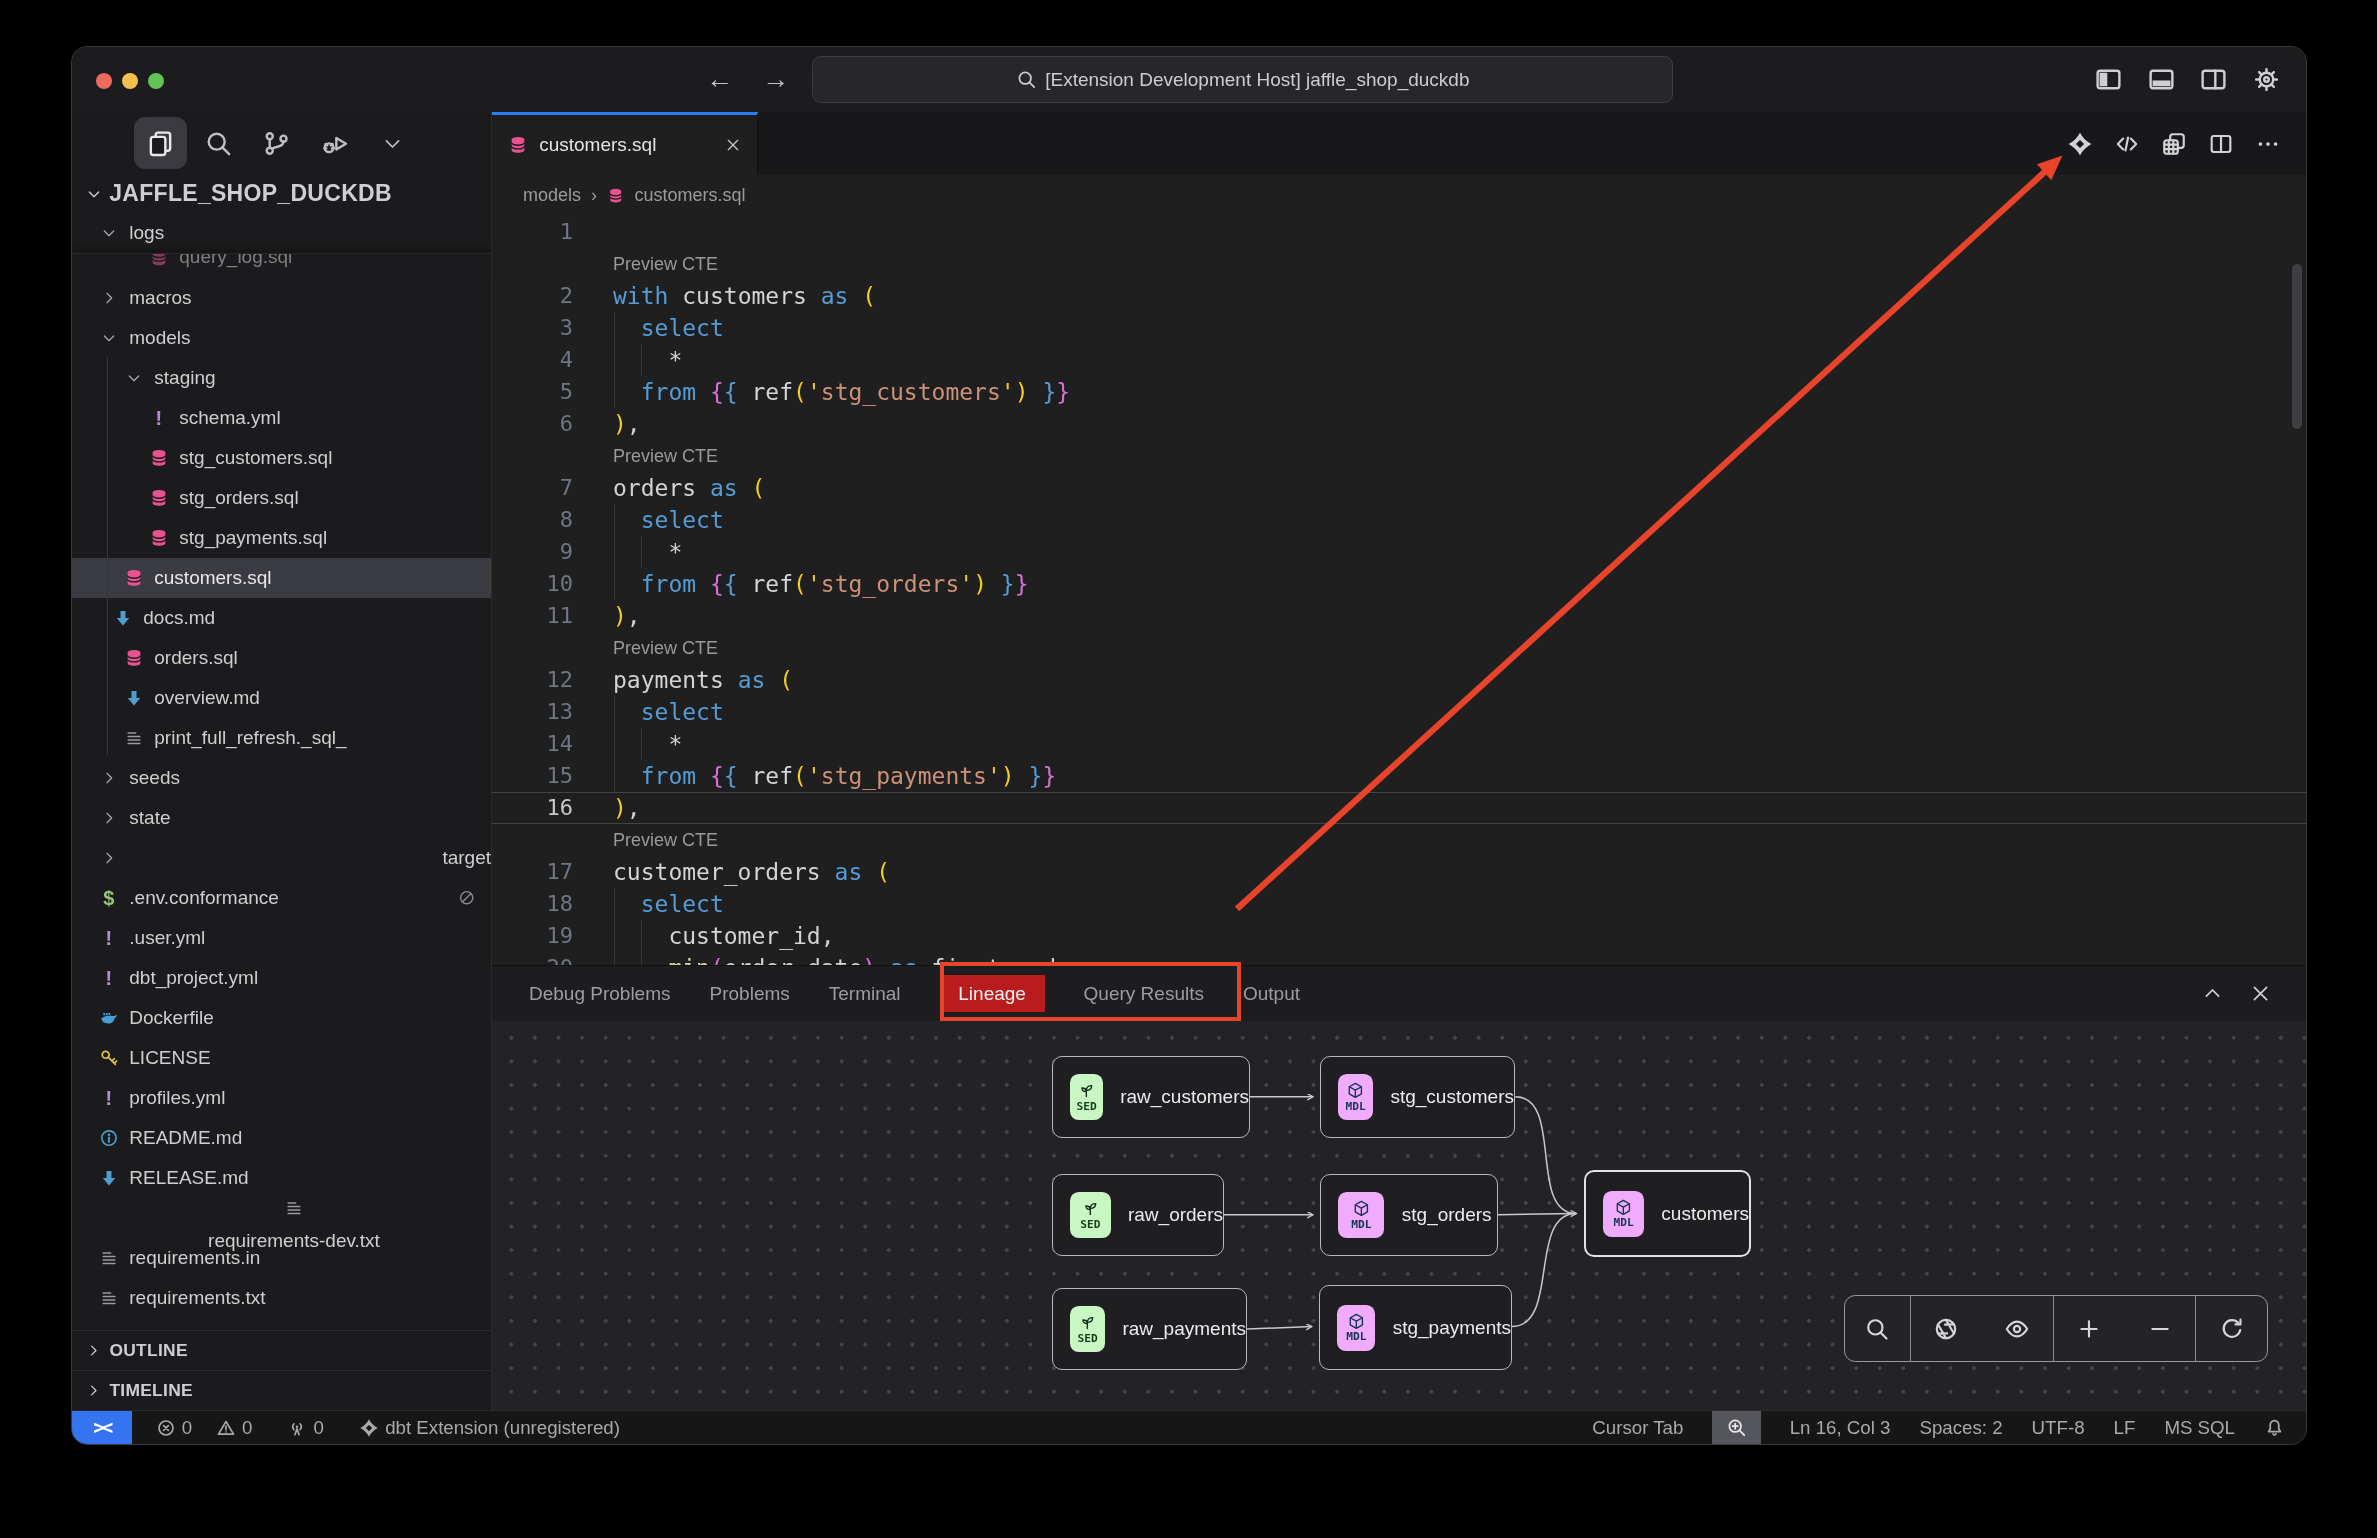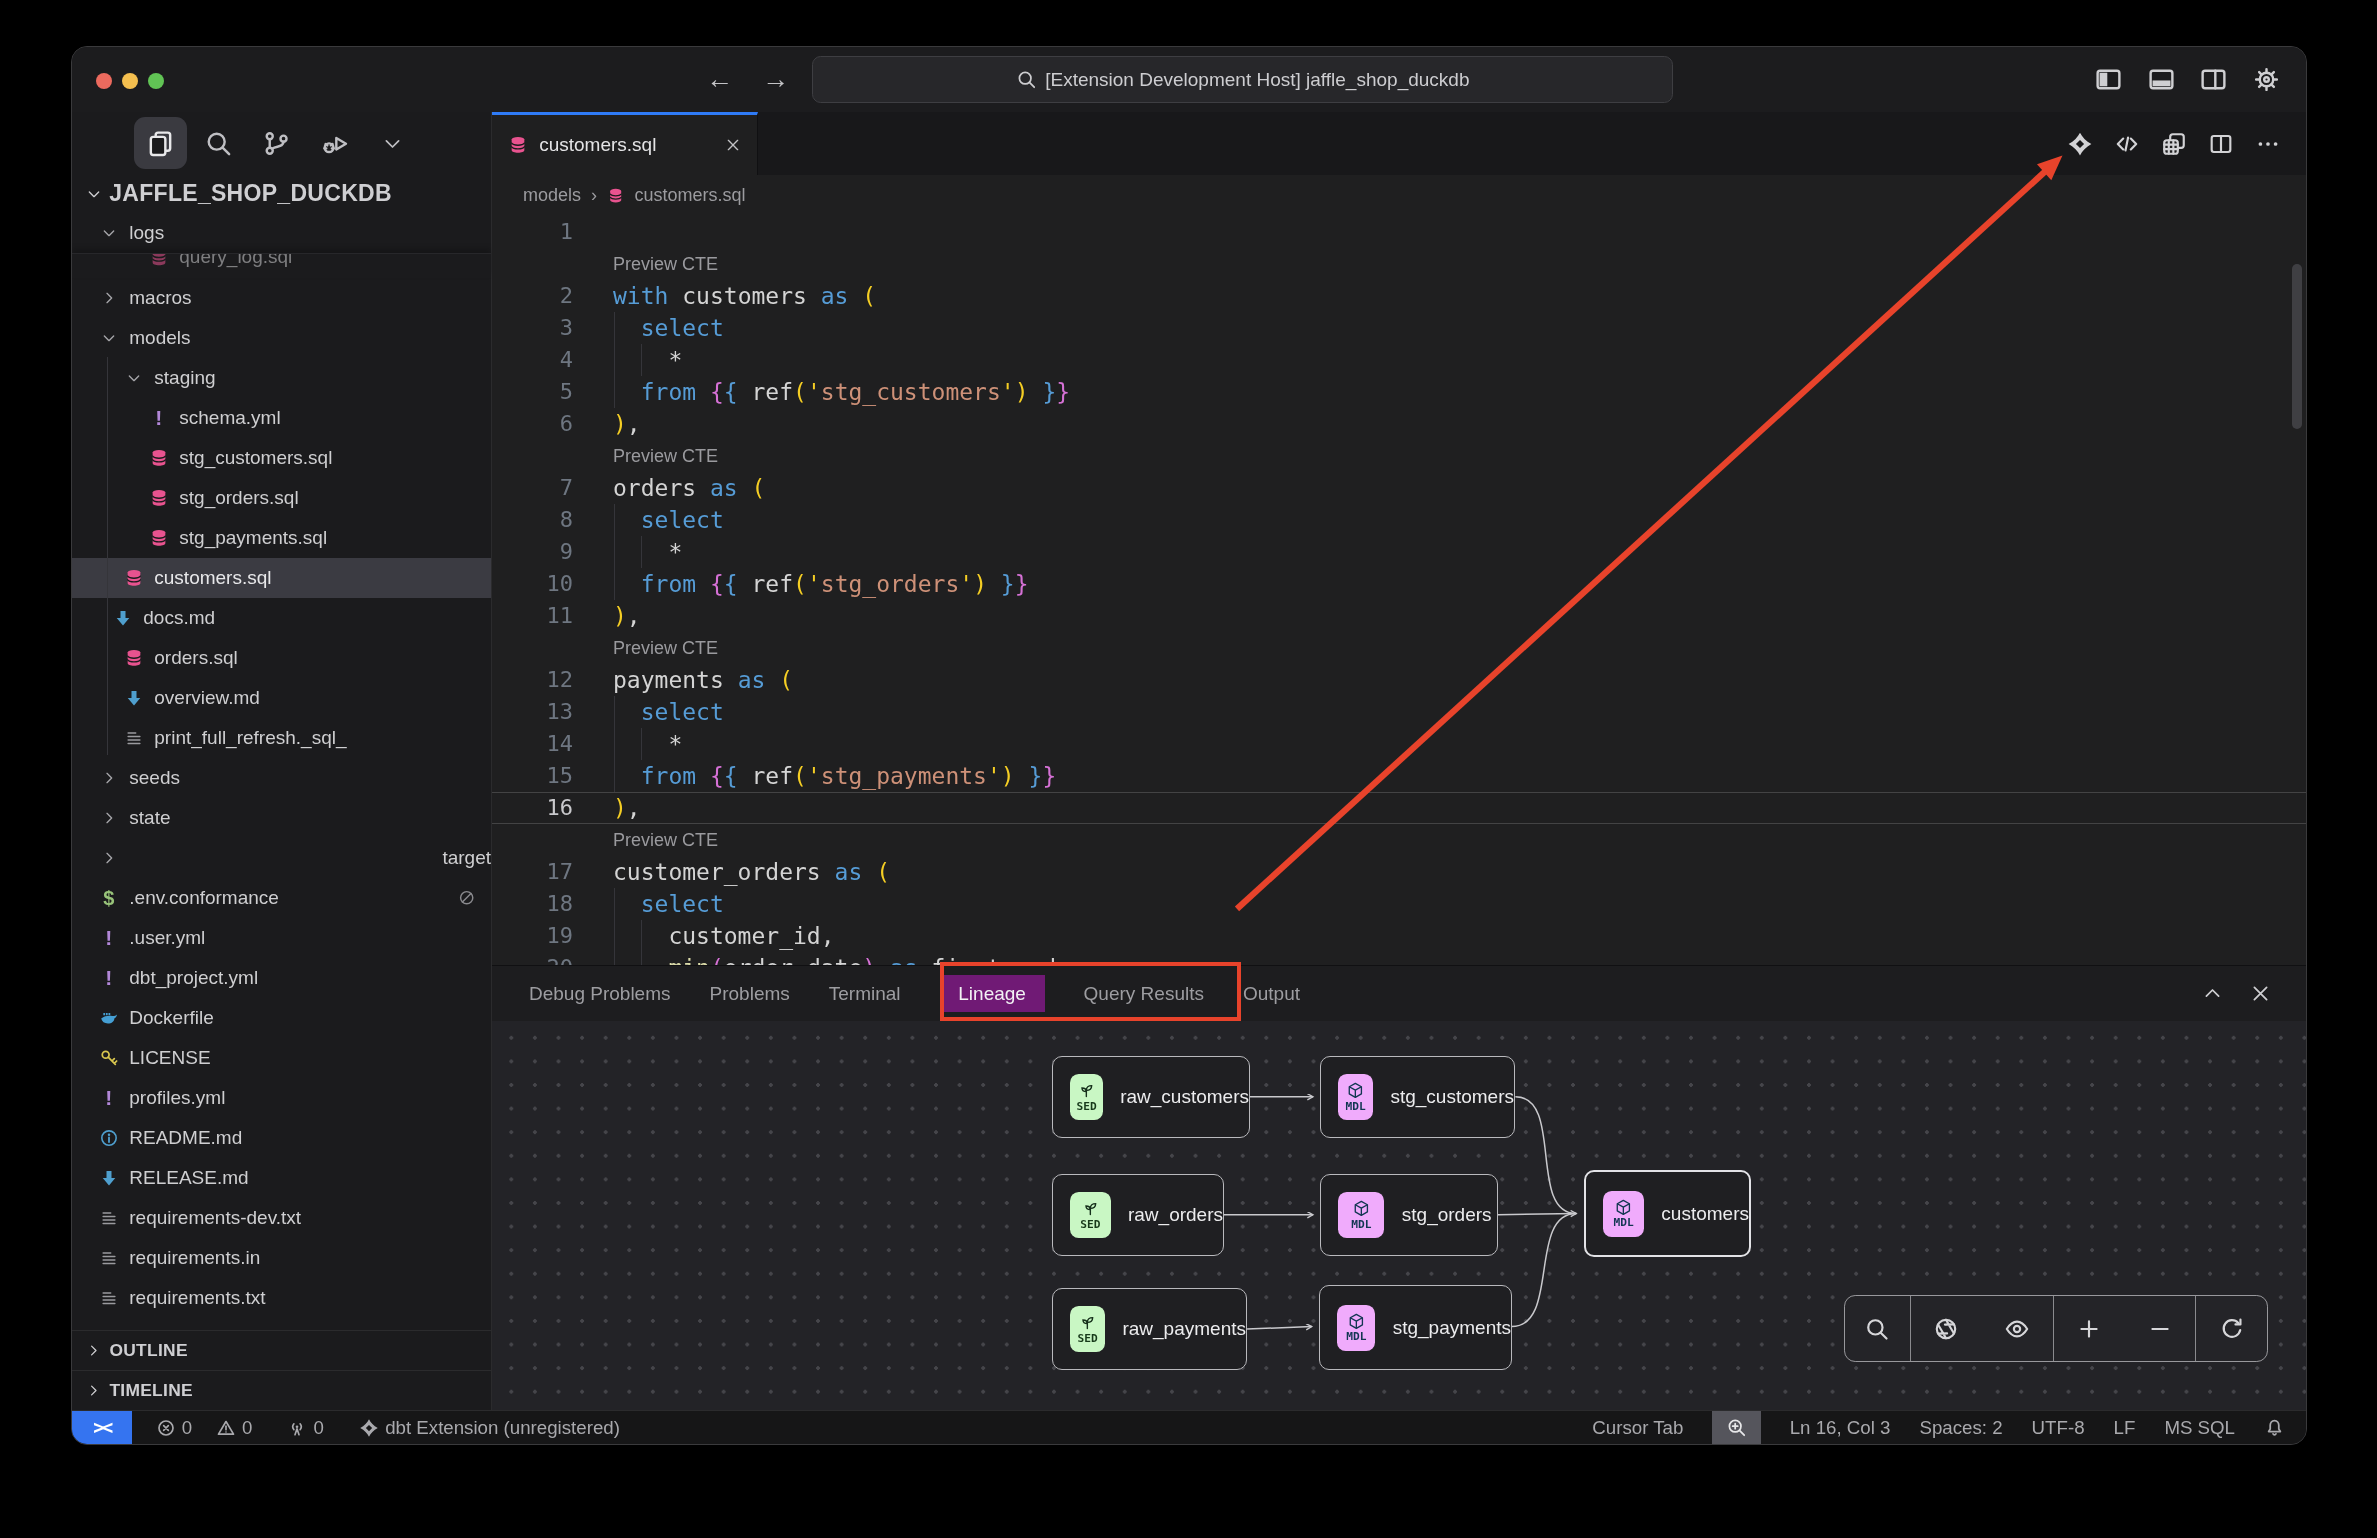--- a/index.html
+++ b/index.html
@@ -64,21 +64,21 @@
   .cline.lens { color:#9a9a9e; font-size:18px; padding-left:121px; font-family:"Liberation Sans",sans-serif; }
   .tk-k { color:#569cd6; } .tk-f { color:#d4d4d4; } .tk-y { color:#f5ce24; }
   .tk-p { color:#d671d6; } .tk-b { color:#569cd6; } .tk-s { color:#ce9178; } .tk-fn { color:#dcdcaa; }
   .iguide { position:absolute; top:0; bottom:0; width:0.6px; background:#35353a; }
   .scrollthumb { position:absolute; right:3.7px; top:48px; width:10px; height:165px; background:#45454a; border-radius:5px; opacity:.85; }
 
   
   .panel { height:445px; background:#1d1d1f; border-top:0.6px solid #101012; display:flex; flex-direction:column; }
   .panel-tabs { height:55px; display:flex; align-items:center; gap:39px; padding-left:37px; color:#9d9da1; font-size:19px; position:relative; }
   .ptab { cursor:default; }
-  .ptab.active { background:#701a75; color:#f2f2f4; border-radius:0; padding:7.5px 18.7px; }
+  .ptab.active { background:#b91c1c; color:#f2f2f4; border-radius:0; padding:7.5px 18.7px; }
   .panel-controls { position:absolute; right:35px; top:0; height:55px; display:flex; align-items:center; gap:27px; color:#cfcfd2; }
   .canvas { position:relative; flex:1; background-color:#232327;
             background-image:radial-gradient(circle, #45454a 1.6px, transparent 1.7px);
             background-size:23.6px 23.6px; background-position:7.5px 5px; overflow:hidden; }
   .lnode { position:absolute; background:#1f1f22; border:1.2px solid #b9b9bd; border-radius:10px;
            display:flex; align-items:center; gap:17.4px; padding-left:17.4px; color:#ececee; font-size:19px; }
   .lnode.sel { border:2.5px solid #e2e2e6; }
   .badge { width:46px; height:46px; border-radius:8.7px; display:flex; flex-direction:column; align-items:center; justify-content:center;
            font-weight:bold; font-size:11.2px; color:#17301c; font-family:"DejaVu Sans Mono",monospace; }
   .badge.SED { background:#c9f7c4; color:#173a1a; }
@@ -419,21 +419,21 @@
               <span>README.md</span>
             </div>
             <div class="tree-row" style="padding-left: 25px;">
               <span class="ticon">
                 <svg class="ic" viewBox="0 0 24 24" width="20" height="20" fill="none" stroke="currentColor" stroke-width="2" stroke-linecap="round" stroke-linejoin="round">
                   <path d="M9 3.5h6V12h4.5L12 21 4.5 12H9z" fill="#4f9fce" stroke="none"></path>
                 </svg>
               </span>
               <span>RELEASE.md</span>
             </div>
-            <div class="tree-row" style="padding-left: 25px;">
+            <div class="tree-row" style="padding-left: 25px; flex-direction: column;">
               <span class="ticon">
                 <svg class="ic" viewBox="0 0 24 24" width="20" height="20" fill="none" stroke="currentColor" stroke-width="2" stroke-linecap="round" stroke-linejoin="round">
                   <path d="M5 6h9M5 10.2h14M5 14.4h14M5 18.6h14" stroke="#9a9a9e" stroke-width="1.9"></path>
                 </svg>
               </span>
               <span>requirements-dev.txt</span>
             </div>
             <div class="tree-row" style="padding-left: 25px;">
               <span class="ticon">
                 <svg class="ic" viewBox="0 0 24 24" width="20" height="20" fill="none" stroke="currentColor" stroke-width="2" stroke-linecap="round" stroke-linejoin="round">

